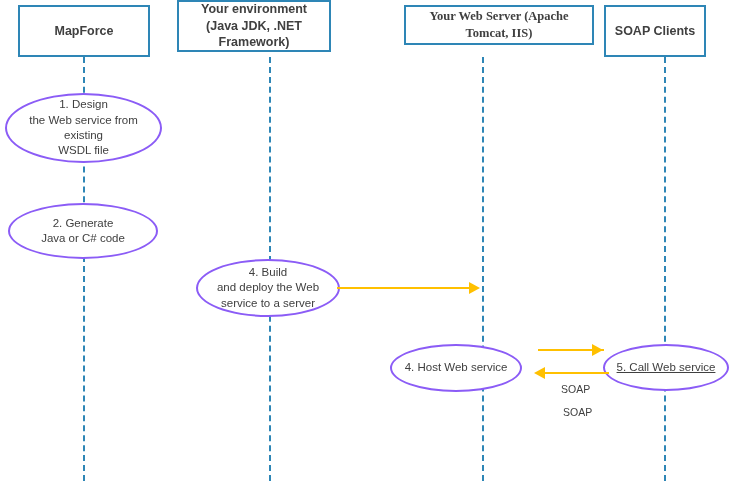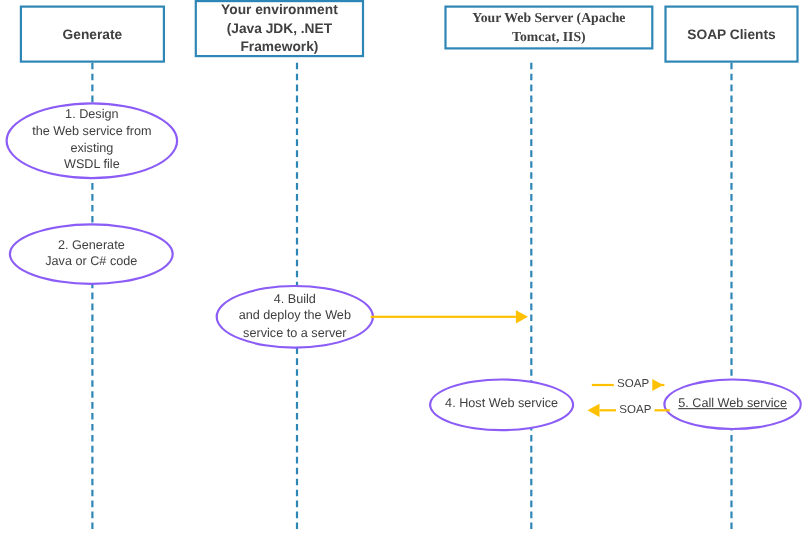--- a/index.html
+++ b/index.html
@@ -87,40 +87,41 @@
     border-right: 11px solid #FFC000;
   }
   .edge-label {
     position: absolute;
     background: #ffffff;
     color: #404040;
     font-size: 10.5px;
     line-height: 1;
     padding: 1px 3px;
     white-space: nowrap;
+    margin-top: 40px;
   }
 </style>
 </head>
 <body>
 
 <div id="diagram-root">
 
   <div class="lane-box" style="left:18px; top:5px; width:132px; height:52px;">
-    <span class="lane-label">Generate</span>
+    <span class="lane-label">MapForce</span>
   </div>
 
   <div class="lane-box" style="left:177px; top:0; width:154px; height:52px;">
     <span class="lane-label">Your environment (Java JDK, .NET Framework)</span>
   </div>
 
   <div class="lane-box" style="left:404px; top:5px; width:190px; height:40px;font-family:Liberation Serif, serif;">
     <span class="lane-label">Your Web Server (Apache Tomcat, IIS)</span>
   </div>
 
-  <div class="lane-box" style="left:604px; top:5px; width:122px; height:52px;">
+  <div class="lane-box" style="left:604px; top:5px; width:102px; height:52px;">
     <span class="lane-label">SOAP Clients</span>
   </div>
 
   <div class="lane-line" style="left:83px; top:57px; height:424px;"></div>
   <div class="lane-line" style="left:269px; top:57px; height:424px;"></div>
   <div class="lane-line" style="left:482px; top:57px; height:424px;"></div>
   <div class="lane-line" style="left:664px; top:57px; height:424px;"></div>
 
   <div class="node" style="left:5px; top:93px; width:157px; height:70px;">
     <span class="node-label">1. Design

